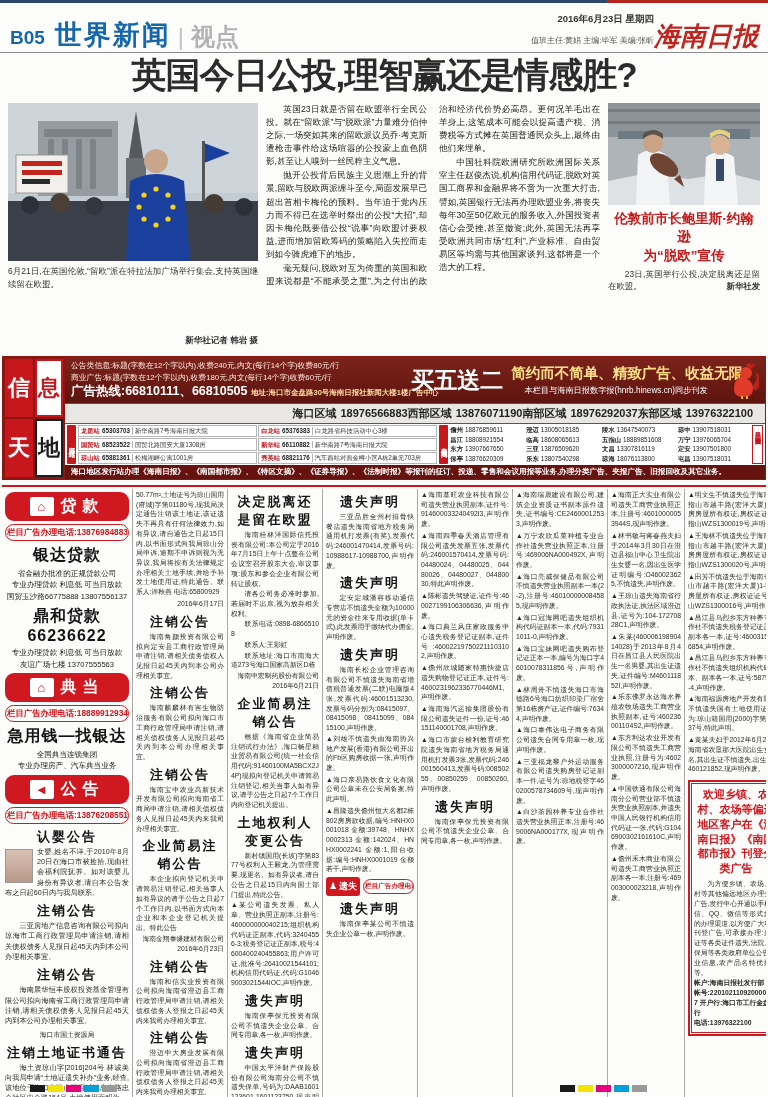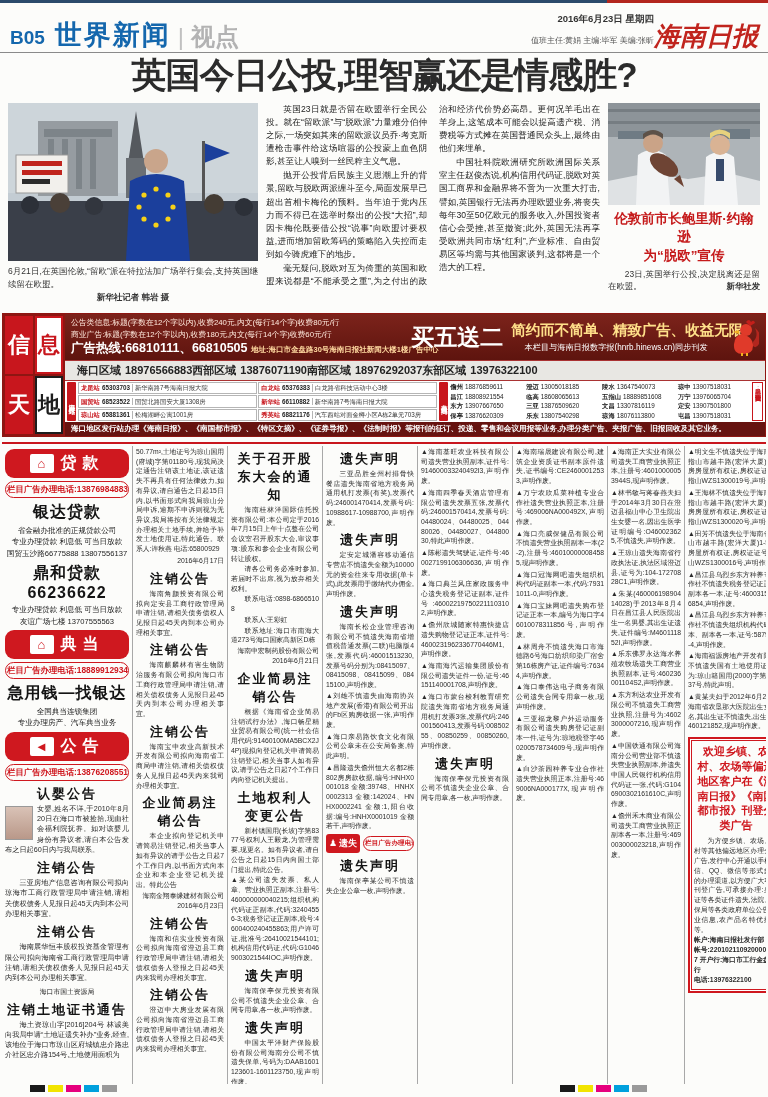--- a/index.html
+++ b/index.html
@@ -15,21 +15,21 @@
   .mast-right{margin-left:auto;text-align:right;line-height:1.3;}
   .mast-date{font-size:9.5px;font-weight:bold;color:#333;}
   .mast-staff{font-size:8px;color:#555;}
   .brand{color:#c0241d;font-size:26px;font-weight:bold;font-style:italic;font-family:"DejaVu Serif","Liberation Serif",serif;line-height:1;}
   
   .kicker{text-align:center;font-size:15px;font-weight:900;color:#2a2a2a;margin-top:8px;letter-spacing:1px;}
   .headline{text-align:center;font-size:35px;font-weight:900;color:#2b2b2b;letter-spacing:-1px;margin:3px 0 9px 0;line-height:1.1;}
   .story-row{display:flex;gap:8px;padding:0 8px;}
   .photo-wrap{width:250px;flex:0 0 250px;}
   .caption{font-size:8.5px;color:#333;line-height:1.5;margin-top:4px;text-align:justify;}
-  .caption .cred{display:block;text-align:center;font-weight:bold;}
+  .caption .cred{display:block;text-align:right;font-weight:bold;margin-top:43px;}
   .story-text{flex:1;column-count:2;column-gap:12px;font-size:8.6px;line-height:1.52;text-align:justify;height:196px;overflow:hidden;color:#232323;}
   .story-text p{margin:0 0 1px 0;text-indent:2em;}
   .side-panel{width:152px;flex:0 0 152px;}
   .side-title{color:#c51a1b;font-weight:900;font-size:13.5px;text-align:center;line-height:1.35;margin:5px 0 3px 0;}
   .side-caption{font-size:8.4px;color:#333;line-height:1.5;text-align:justify;}
   .side-caption p{margin:0;text-indent:2em;}
   .side-cred{text-align:right;font-weight:bold;}
   
   .banner{display:flex;margin:10px 2px 0 2px;border:1px solid #8e1612;}
   .chars{width:58px;flex:0 0 58px;display:grid;grid-template-columns:1fr 1fr;gap:2px;background:#8e1612;padding:2px;}
@@ -41,21 +41,21 @@
   .banner-body{flex:1;display:flex;flex-direction:column;min-width:0;}
   .banner-top{background:linear-gradient(#7c231b,#5e140e);color:#fff;display:flex;align-items:center;padding:3px 6px;gap:8px;}
   .fees{min-width:0;}
   .fee-line{font-size:7.8px;line-height:1.45;color:#ffe9dd;white-space:nowrap;}
   .hotline-line{font-size:12.5px;font-weight:900;color:#fff;white-space:nowrap;}
   .hotline-line .addr{font-size:7.5px;font-weight:bold;color:#ffd9a0;}
   .promo{font-size:23px;font-weight:900;color:#fff;white-space:nowrap;font-family:Liberation Mono, monospace;}
   .slogan-wrap{text-align:center;min-width:0;}
   .slogan{font-size:14.5px;font-weight:900;color:#ffe08a;white-space:nowrap;}
   .sync{font-size:8.2px;color:#fff;margin-top:2px;white-space:nowrap;}
-  .regions{background:#e8e7e3;border-top:1px solid #a33;border-bottom:1px solid #a33;display:flex;justify-content:flex-start;padding:2px 12px;font-size:11px;font-weight:bold;color:#222;}
+  .regions{background:#e8e7e3;border-top:1px solid #a33;border-bottom:1px solid #a33;display:flex;justify-content:flex-end;padding:2px 12px;font-size:11px;font-weight:bold;color:#222;}
   .tables{display:flex;background:#fff;padding:1px 2px;gap:2px;align-items:stretch;}
   .vlabel{writing-mode:vertical-rl;text-orientation:upright;background:#c8161d;color:#fff;font-size:6.5px;font-weight:bold;
           display:flex;align-items:center;justify-content:center;padding:1px 0;letter-spacing:1px;border-radius:1px;}
   .station-grid{display:grid;grid-template-columns:repeat(2,1fr);gap:1px;flex:1.2;}
   .station-cell{border:1px solid #b5b5b5;display:flex;font-size:6.3px;line-height:1.2;align-items:center;}
   .station-cell .sname{color:#c8161d;font-weight:bold;padding:0 2px;white-space:nowrap;}
   .station-cell .sphone{font-weight:bold;padding-right:2px;white-space:nowrap;}
   .station-cell .saddr{border-left:1px solid #b5b5b5;padding:0 2px;color:#333;}
   .agents-grid{display:grid;grid-template-columns:repeat(4,1fr);gap:0 4px;flex:1;font-size:6.3px;line-height:1.55;}
   .agent{white-space:nowrap;color:#222;}
@@ -353,21 +353,21 @@
         <div class="n-title">企业简易注销公告</div>
         <div class="n-body">本企业拟向登记机关申请简易注销登记,相关当事人如有异议的请于公告之日起7个工作日内,以书面方式向本企业和本企业登记机关提出。特此公告</div>
         <div class="n-date">海南金翔泰缘建材有限公司</div>
         <div class="n-date">2016年6月23日</div>
         <div class="n-title">注销公告</div>
         <div class="n-body">海南和信实业投资有限公司拟向海南省澄迈县工商行政管理局申请注销,请相关债权债务人登报之日起45天内来我司办理相关事宜。</div>
         <div class="n-title">注销公告</div>
         <div class="n-body">澄迈中大房业发展有限公司拟向海南省澄迈县工商行政管理局申请注销,请相关债权债务人登报之日起45天内来我司办理相关事宜。</div>
       </div>
       <div class="col">
-        <div class="n-title">关于召开股东大会的通知</div>
+        <div class="n-title">决定脱离还是留在欧盟</div>
         <div class="n-body">海南桂林洋国际信托投资有限公司:本公司定于2016年7月15日上午十点整在公司会议室召开股东大会,审议事项:股东和参会企业有限公司转让股权。</div>
         <div class="n-body">请各公司务必准时参加,若届时不出席,视为放弃相关权利。</div>
         <div class="n-body">联系电话:0898-68665108</div>
         <div class="n-body">联系人:王彩虹</div>
         <div class="n-body">联系地址:海口市南海大道273号海口国家高新区D栋</div>
         <div class="n-date">海南中宏制药股份有限公司</div>
         <div class="n-date">2016年6月21日</div>
         <div class="n-title">企业简易注销公告</div>
         <div class="n-body">根据《海南省企业简易注销试行办法》,海口畅星精业贸易有限公司(统一社会信用代码:91460100MA5BCX2J4P)现拟向登记机关申请简易注销登记,相关当事人如有异议,请于公告之日起7个工作日内向登记机关提出。</div>
         <div class="n-title">土地权利人变更公告</div>

